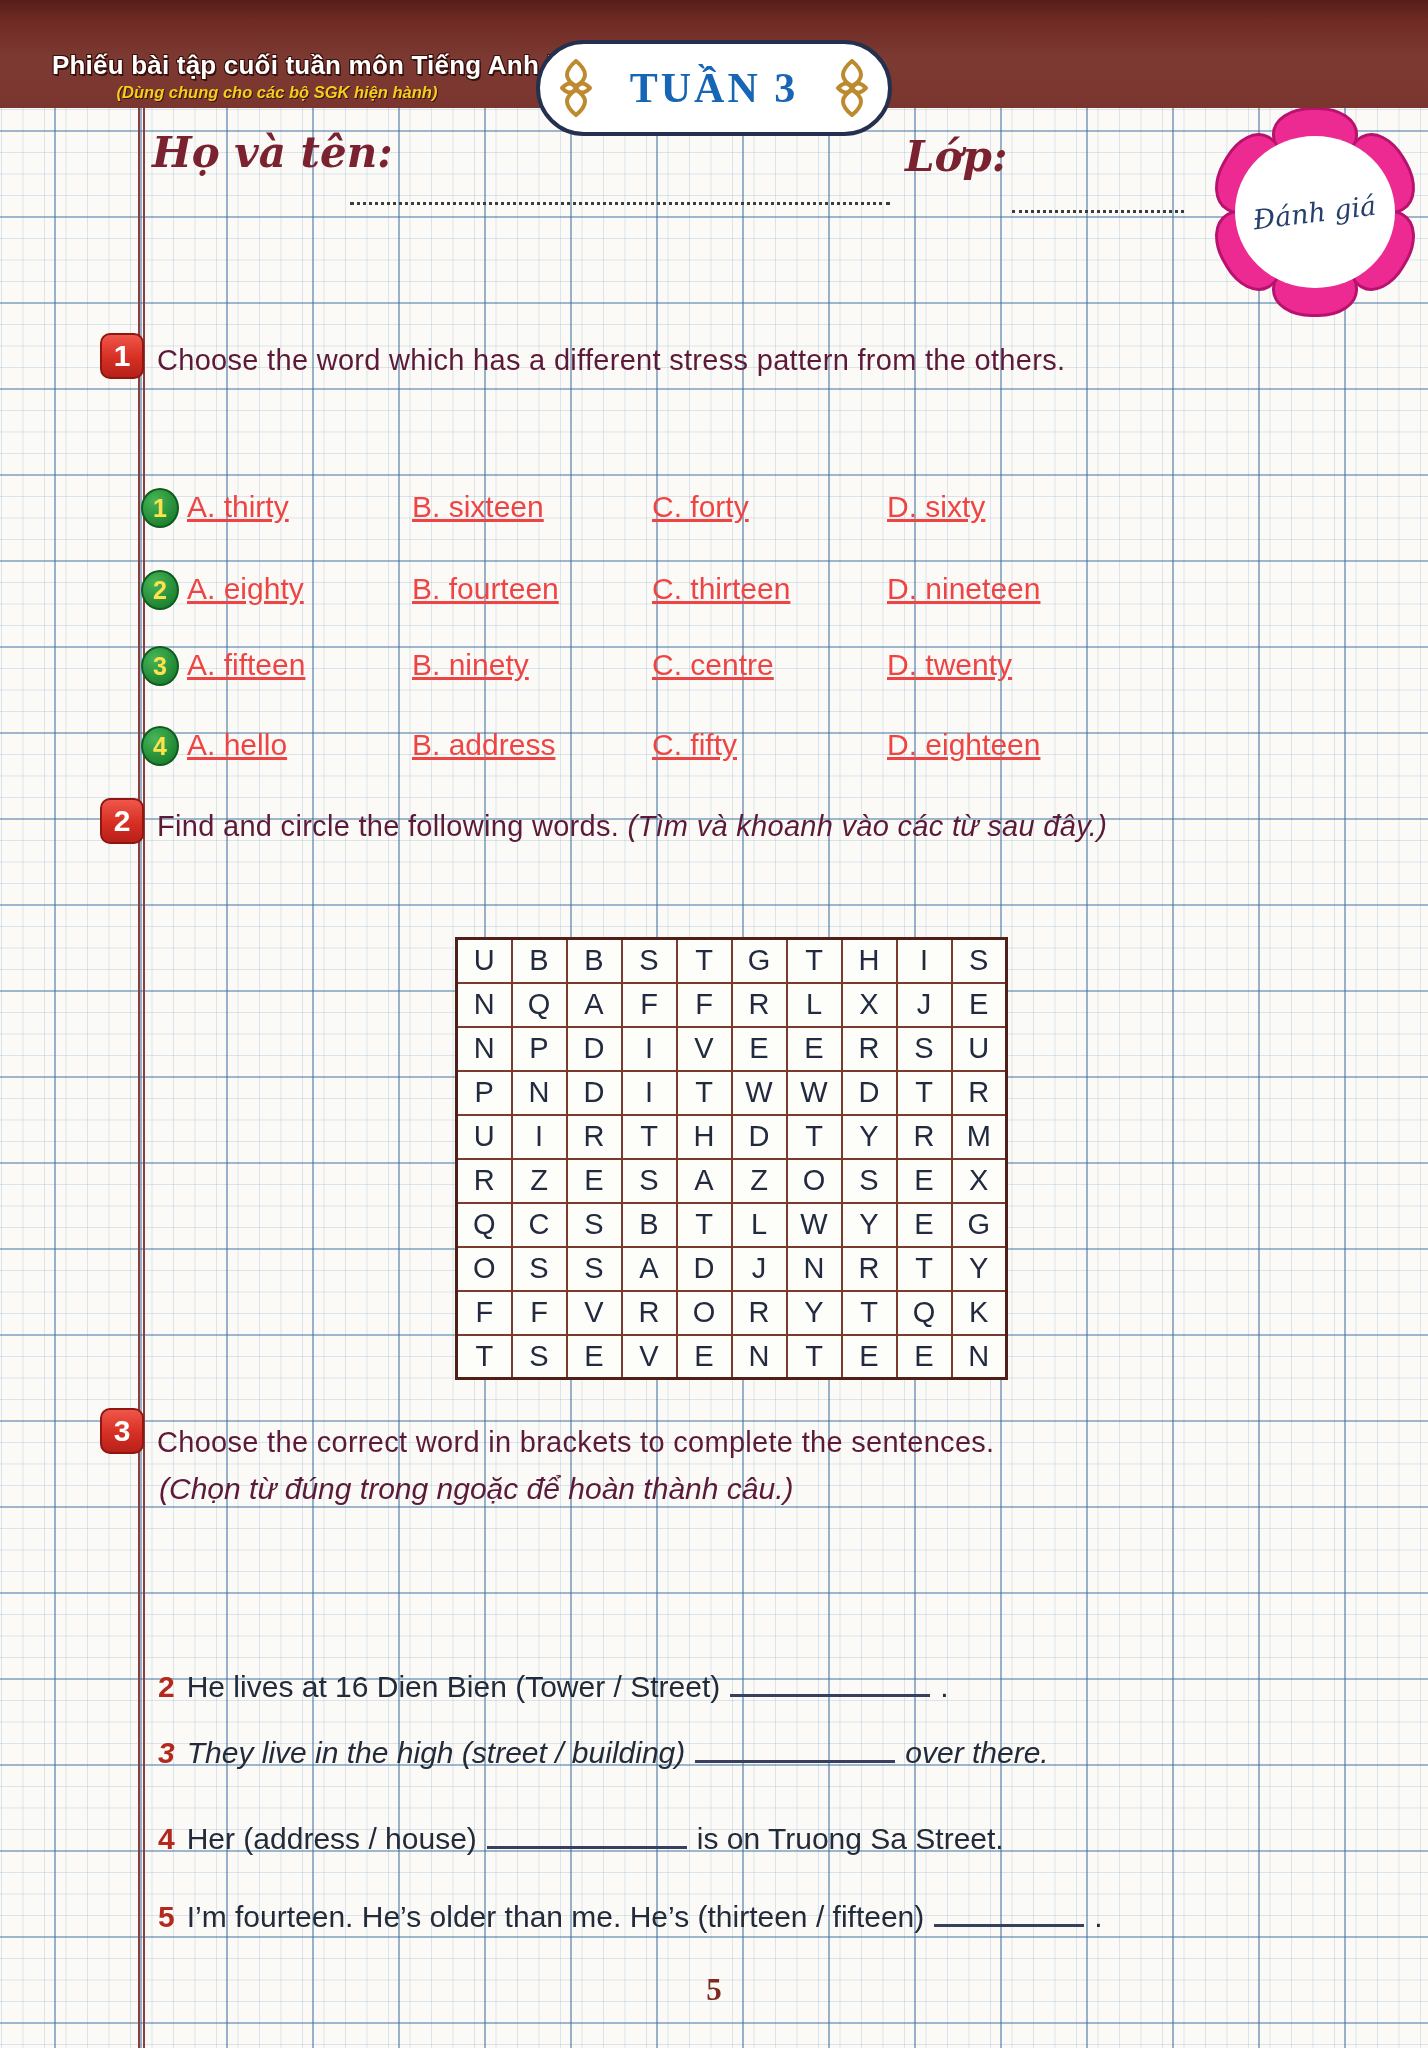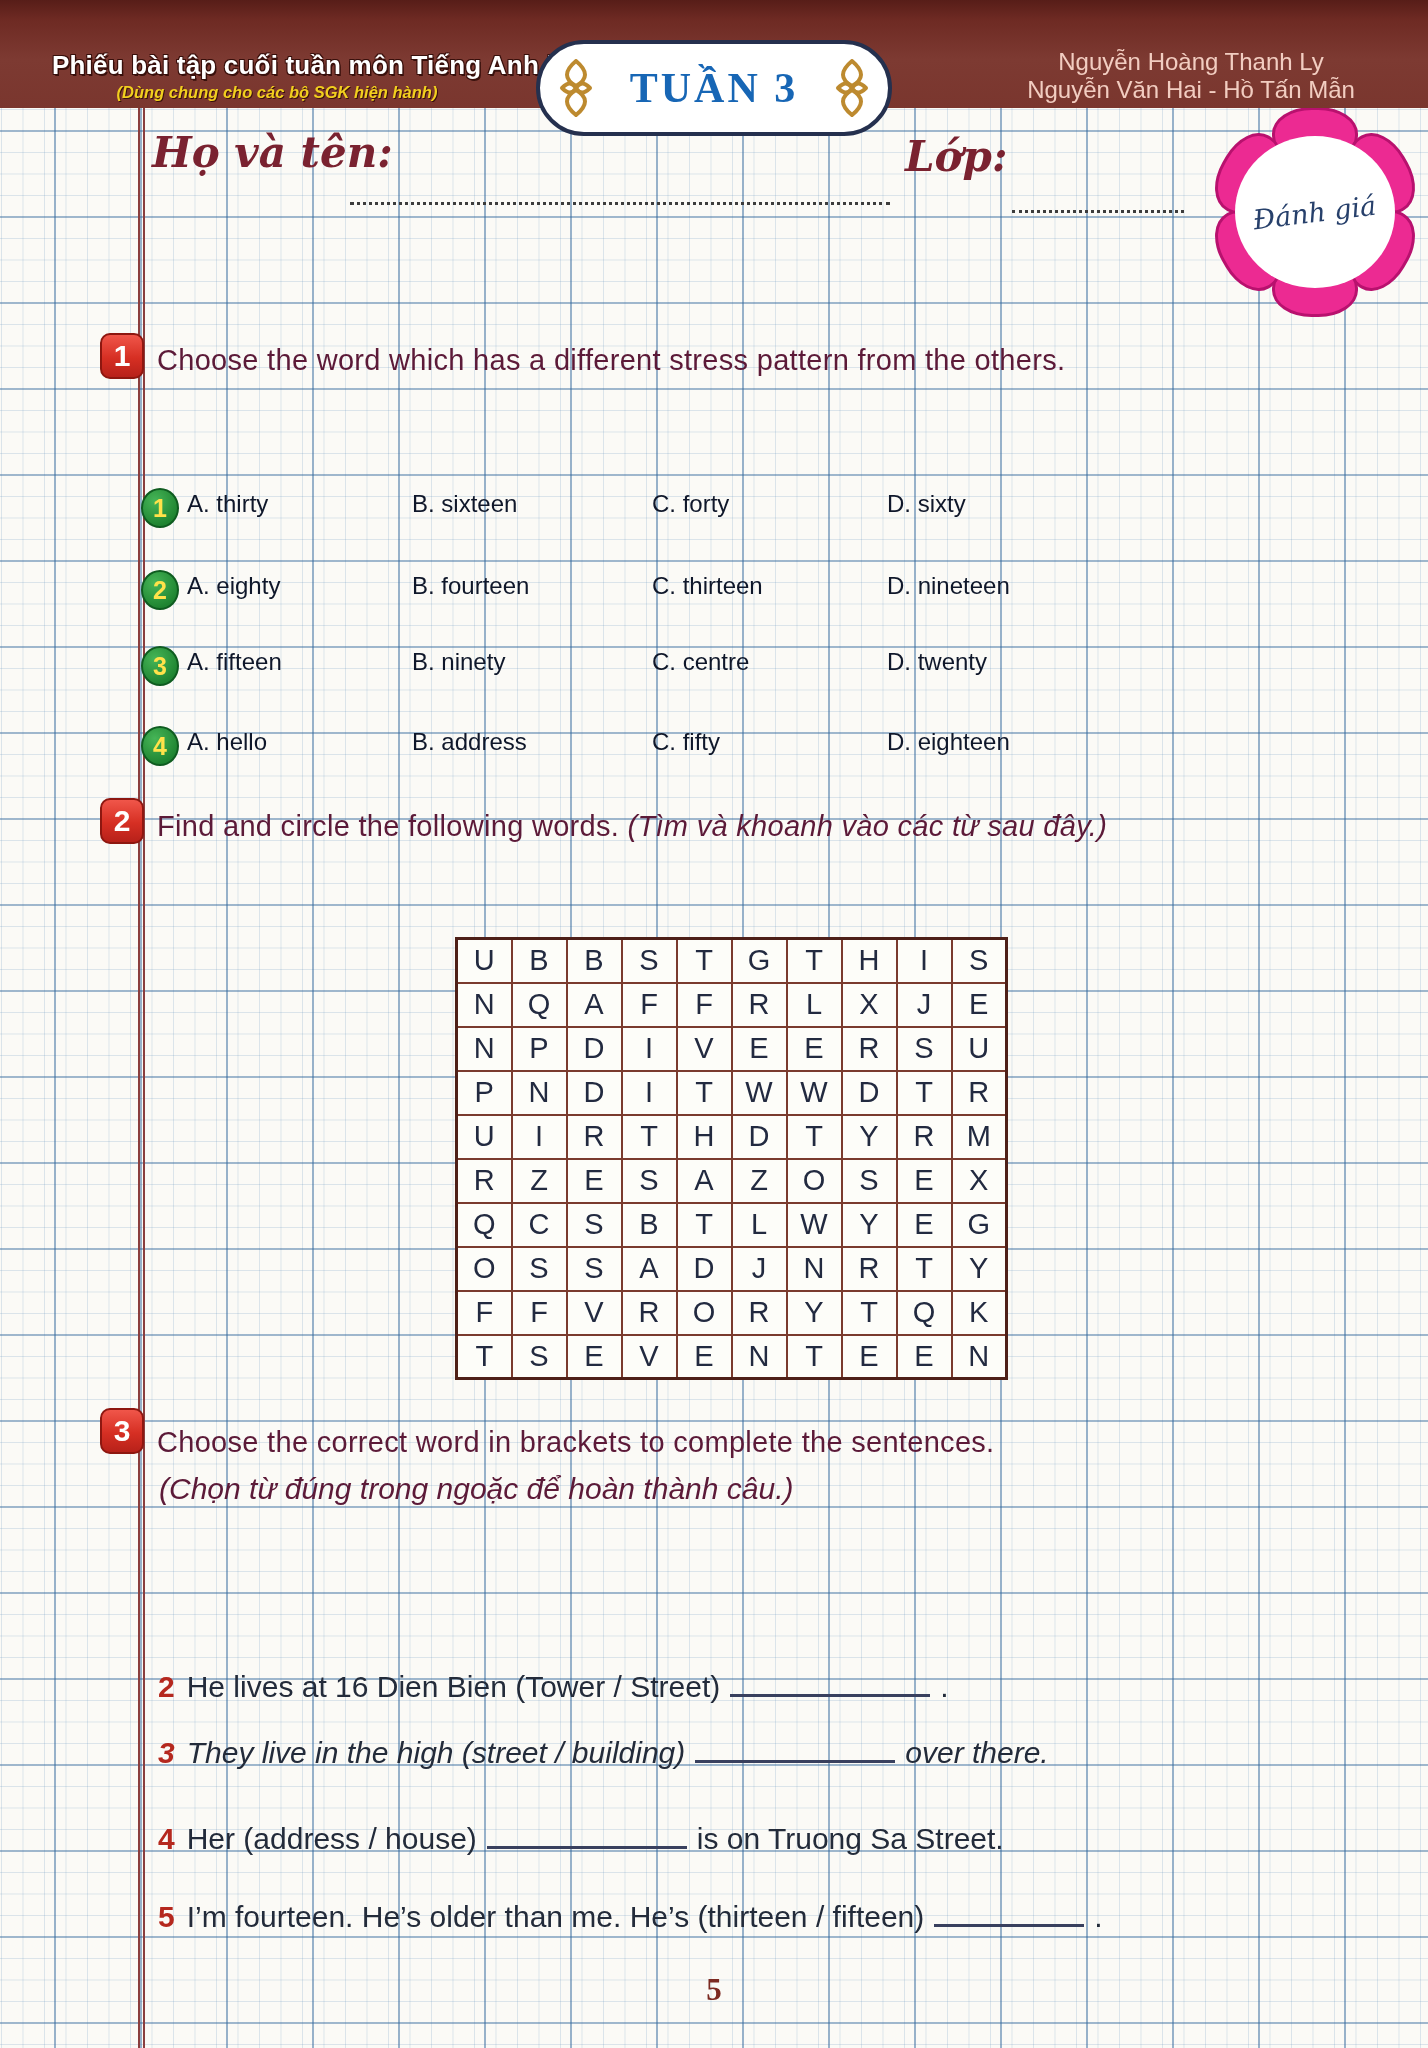--- a/index.html
+++ b/index.html
@@ -88,21 +88,21 @@
   .ex-title-vi { position:absolute; color:#5c1a38; font-size:30px; font-style:italic; white-space:nowrap; }
   .ex-title .vi-inline { font-style:italic; }
   
   .q-row { position:absolute; left:0; width:100%; height:42px; }
   .q-circle {
     position:absolute; left:141px; top:-2px; width:38px; height:40px; border-radius:50%;
     background:radial-gradient(circle at 35% 30%, #46b557, #1e8330 75%);
     border:2px solid #0f5c20; color:#ffe24a; font-weight:bold; font-size:25px;
     display:flex; align-items:center; justify-content:center;
   }
-  .opt { position:absolute; font-size:24px; color:#0f172a; white-space:nowrap; }
+  .opt { position:absolute; font-size:30px; color:#ef4444; white-space:nowrap;text-decoration:underline; }
   .opt-a { left:187px; } .opt-b { left:412px; } .opt-c { left:652px; } .opt-d { left:887px; }
   
   .word-bank {
     position:absolute; left:300px; top:853px; width:890px; height:64px;
     background:#efeeb4; display:flex; align-items:center; justify-content:space-around;
     padding:0 34px; z-index:1;
   }
   .word-bank span { font-size:30px; color:#1d2430; }
   .ws-table {
     position:absolute; left:455px; top:937px; border-collapse:collapse;
@@ -129,24 +129,20 @@
 <body>
 
 <div class="page">
   <div class="gridpaper"></div>
   <div class="margin-line"></div>
 
   <div class="header">
     <div class="hdr-title-block">
       <div class="hdr-title">Phiếu bài tập cuối tuần môn Tiếng Anh lớp 5</div>
       <div class="hdr-subtitle">(Dùng chung cho các bộ SGK hiện hành)</div>
-    </div>
-    <div class="hdr-authors">
-      <div>Nguyễn Hoàng Thanh Ly</div>
-      <div>Nguyễn Văn Hai - Hồ Tấn Mẫn</div>
     </div>
   </div>
 
   <div class="week-badge">
     <svg class="ornament" viewBox="0 0 40 64">
       <g fill="none" stroke="#bd8a2f" stroke-width="4" stroke-linecap="round">
         <path d="M20 5 C 8 15, 8 23, 20 30 C 32 23, 32 15, 20 5"></path>
         <path d="M20 59 C 8 49, 8 41, 20 34 C 32 41, 32 49, 20 59"></path>
         <path d="M6 32 C 12 26, 16 26, 20 32 C 16 38, 12 38, 6 32"></path>
         <path d="M34 32 C 28 26, 24 26, 20 32 C 24 38, 28 38, 34 32"></path>

